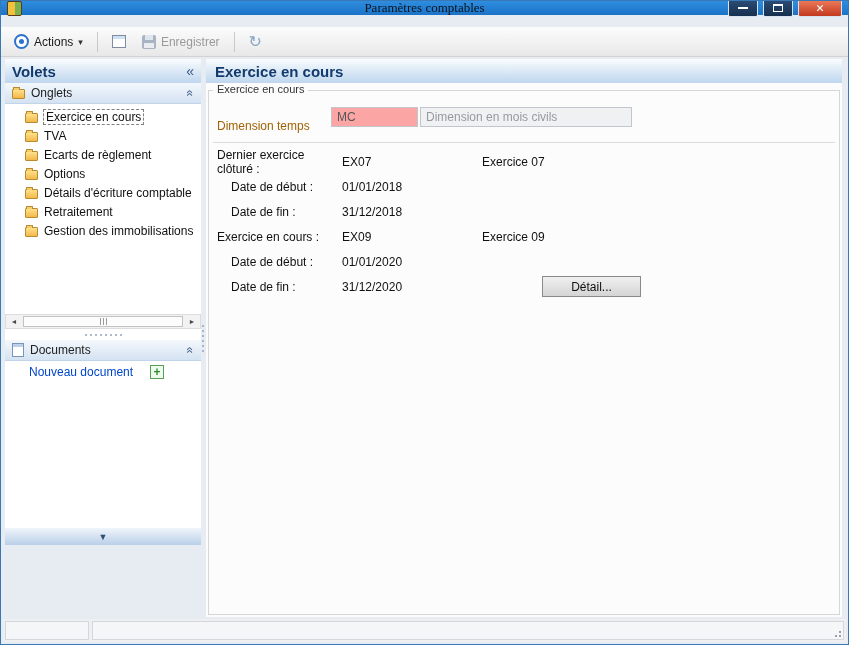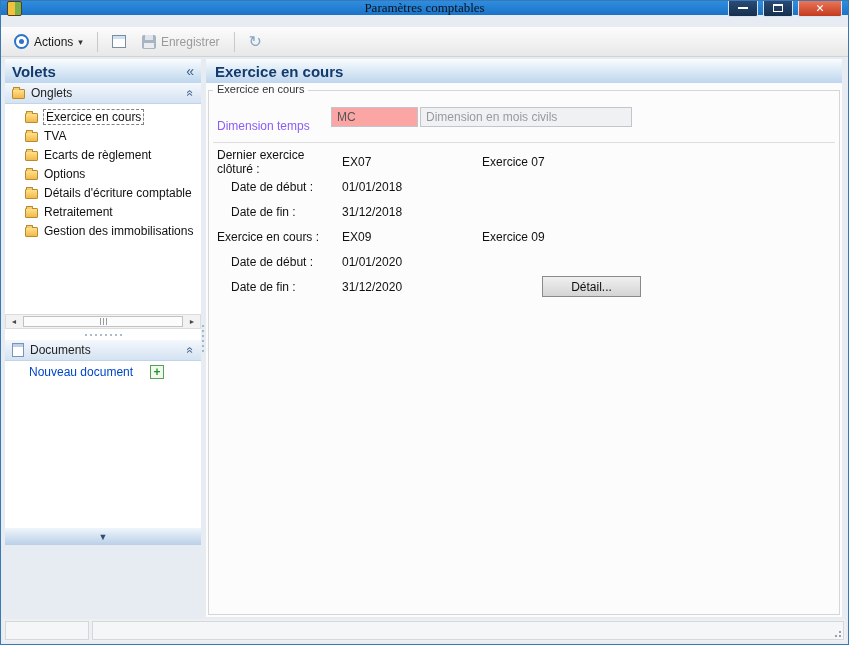--- a/index.html
+++ b/index.html
@@ -113,21 +113,21 @@
                  background:linear-gradient(180deg,#f9fcfe,#bed6ee);
                  display:flex; align-items:center; padding:0 9px;
                  font-size:15px; font-weight:bold; color:#123a6d; }
   .main-body { flex:1; background:#fcfcfd; position:relative; }
   .groupbox { position:absolute; left:2px; right:2px; top:7px; bottom:2px;
               border:1px solid #d6d6d6; }
   .groupbox-label { position:absolute; top:-8px; left:4px; background:#fcfcfd;
                     padding:0 4px; font-size:11px; color:#333; }
   .dim-row { position:absolute; left:8px; top:16px; height:20px;
              display:flex; align-items:center; }
-  .dim-label { width:114px; color:#8b5cf6;margin-top:18px; }
+  .dim-label { width:114px; color:#a16207;margin-top:18px; }
   .dim-input { width:87px; height:20px; background:#fca5a5; border:1px solid #c2c6cc;
                color:#555; padding:0 5px; line-height:18px; }
   .dim-desc { width:212px; margin-left:2px; height:20px; background:#f0f1f2;
               border:1px solid #c2c6cc; color:#969a9f; padding:0 5px; line-height:18px; }
   .dim-sep { position:absolute; left:4px; right:4px; top:51px; border-top:1px solid #dcdcdc; }
   .rows { position:absolute; left:8px; top:58px; right:8px; }
   .frow { height:25px; display:flex; align-items:center; color:#111; }
   .frow .lbl { width:125px; }
   .frow.indent .lbl { padding-left:14px; }
   .frow .val { width:140px; }

